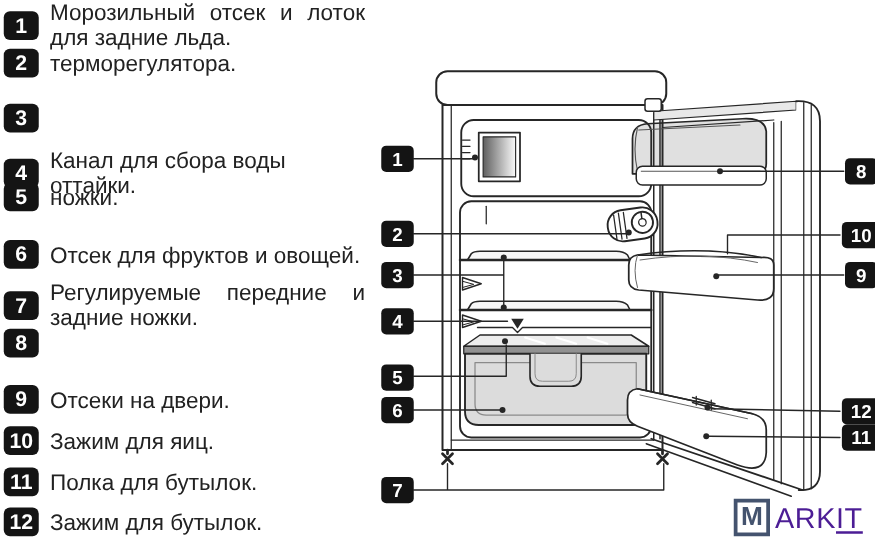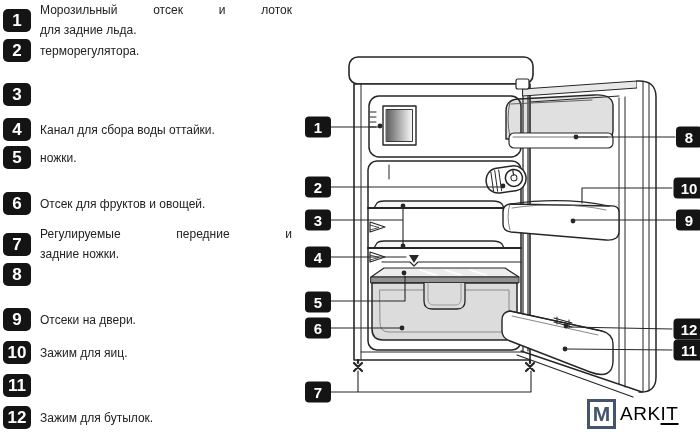--- a/index.html
+++ b/index.html
@@ -4,30 +4,30 @@
 <style>
   html,body{margin:0;padding:0;background:#fff;}
   .page{position:relative;width:700px;height:436px;background:#fff;overflow:hidden;
         font-family:"Liberation Sans",sans-serif;}
   
   .legend{position:absolute;left:0;top:0;width:296px;height:436px;}
   .part-row{position:absolute;left:3px;display:flex;align-items:center;gap:9px;}
   .badge{flex:0 0 auto;min-width:24px;height:23px;padding:0 2px;background:#141414;
          border-radius:5px;color:#fff;font-weight:bold;font-size:17px;line-height:23px;
          text-align:center;}
-  .part-text{width:252px;font-size:12px;line-height:20px;color:#222;}
+  .part-text{width:252px;font-size:18px;line-height:20px;color:#222;}
   .tline{display:block;}
   .tline.just{text-align:justify;text-align-last:justify;}
   
   .diagram-svg{position:absolute;left:0;top:0;}
   
   .logo{position:absolute;left:587px;top:399px;display:flex;align-items:center;gap:4px;}
   .logo-m{width:23px;height:24px;border:3px solid #44536e;color:#44536e;font-weight:bold;
           font-size:21px;display:flex;align-items:center;justify-content:center;background:#fff;}
-  .logo-text{font-size:19px;color:#000000;letter-spacing:.5px;}
+  .logo-text{font-size:23px;color:#4c1d95;letter-spacing:.5px;}
   .logo-it{text-decoration:underline;text-decoration-thickness:2px;text-underline-offset:3px;}
 </style>
 </head>
 <body>
 
 <div class="page">
 
   <div class="legend">
 
     <div class="part-row" style="top:0px">
@@ -91,20 +91,23 @@
 
     <div class="part-row" style="top:341px">
       <div class="badge">10</div>
       <div class="part-text">
         <span class="tline">Зажим для яиц.</span>
       </div>
     </div>
 
     <div class="part-row" style="top:374px">
       <div class="badge">11</div>
+      <div class="part-text">
+        <span class="tline">Полка для бутылок.</span>
+      </div>
     </div>
 
     <div class="part-row" style="top:406px">
       <div class="badge">12</div>
       <div class="part-text">
         <span class="tline">Зажим для бутылок.</span>
       </div>
     </div>
 
   </div>

